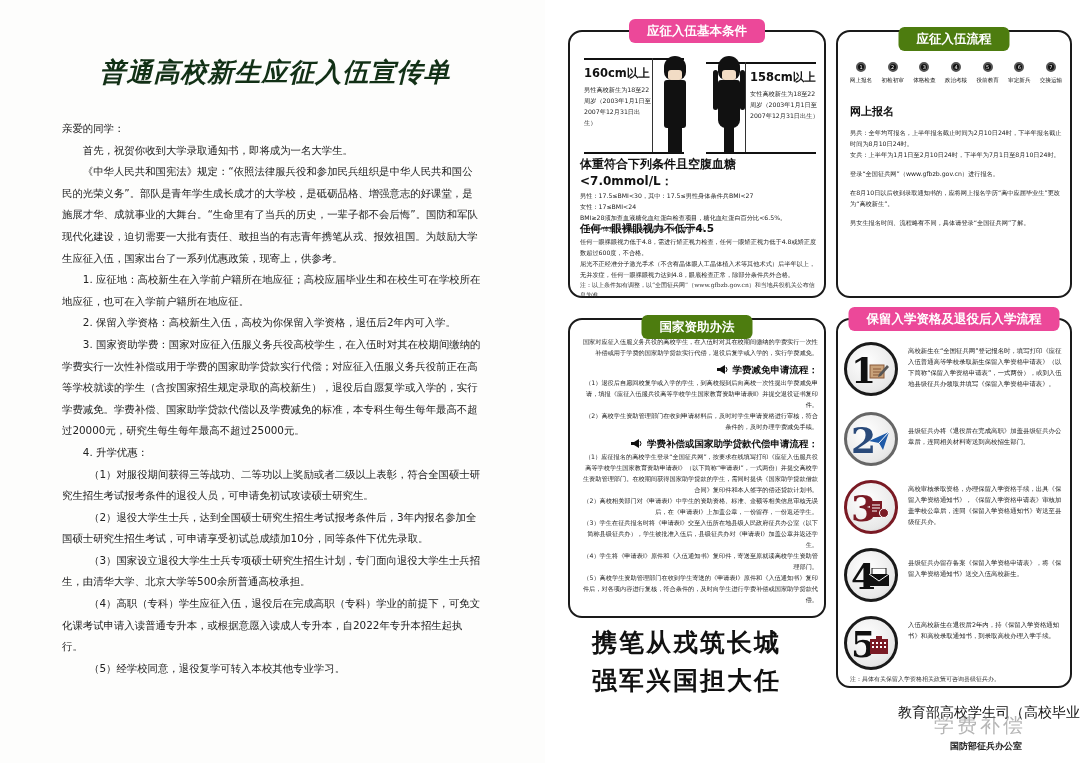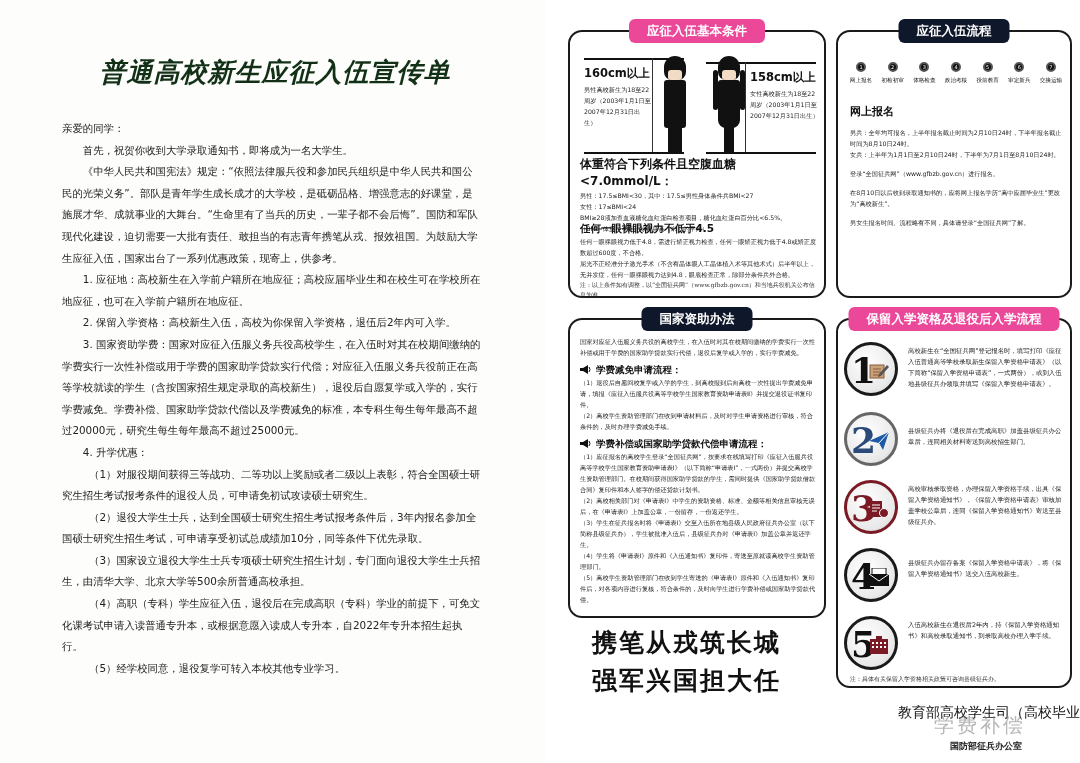--- a/index.html
+++ b/index.html
@@ -13,25 +13,25 @@
   .body { position: absolute; left: 62px; top: 118px; width: 420px; font-size: 10.4px; line-height: 21.6px; color: #222; }
   .body p { margin: 0; }
   .indent { text-indent: 2em; }
   .indent3 { text-indent: 2.6em; }
 
   
   .panel { position: absolute; border: 2px solid #1a1a1a; border-radius: 14px; background: #fff; }
   .pill { position: absolute; top: -13px; left: 50%; transform: translateX(-50%); height: 24px; padding: 0 18px;
           border-radius: 6px; color: #fff; font-size: 12.5px; font-weight: bold; line-height: 24px; white-space: nowrap; }
   .pill.green { background: #ec4899; }
-  .pill.black { background: #0f172a; }
+  .pill.black { background: #4d7c0f; margin-top: 8px; }
 
   .p1 { left: 568px; top: 30px; width: 258px; height: 268px; }
   .p2 { left: 836px; top: 30px; width: 236px; height: 268px; }
-  .p3 { left: 568px; top: 318px; width: 258px; height: 300px; }
+  .p3 { left: 568px; top: 318px; width: 258px; height: 300px; text-align: right; }
   .p4 { left: 836px; top: 318px; width: 236px; height: 370px; }
   .hline { position: absolute; height: 2px; background: #111; }
   .vline { position: absolute; width: 1px; background: #333; }
   .person { position: absolute; width: 26px; height: 98px; }
   .head { position: absolute; left: 2px; top: 0; width: 22px; height: 24px; background: #111; border-radius: 11px 11px 8px 8px; }
   .face { position: absolute; left: 6px; top: 14px; width: 14px; height: 10px; background: #f2dcc5; border-radius: 3px; }
   .torso { position: absolute; left: 2px; top: 24px; width: 22px; height: 48px; background: #111; border-radius: 3px; }
   .legs { position: absolute; left: 6px; top: 70px; width: 14px; height: 28px; background: #111; }
   .hair-l, .hair-r { position: absolute; top: 14px; width: 5px; height: 40px; background: #111; border-radius: 3px; }
   .hair-l { left: -3px; } .hair-r { right: -3px; }

